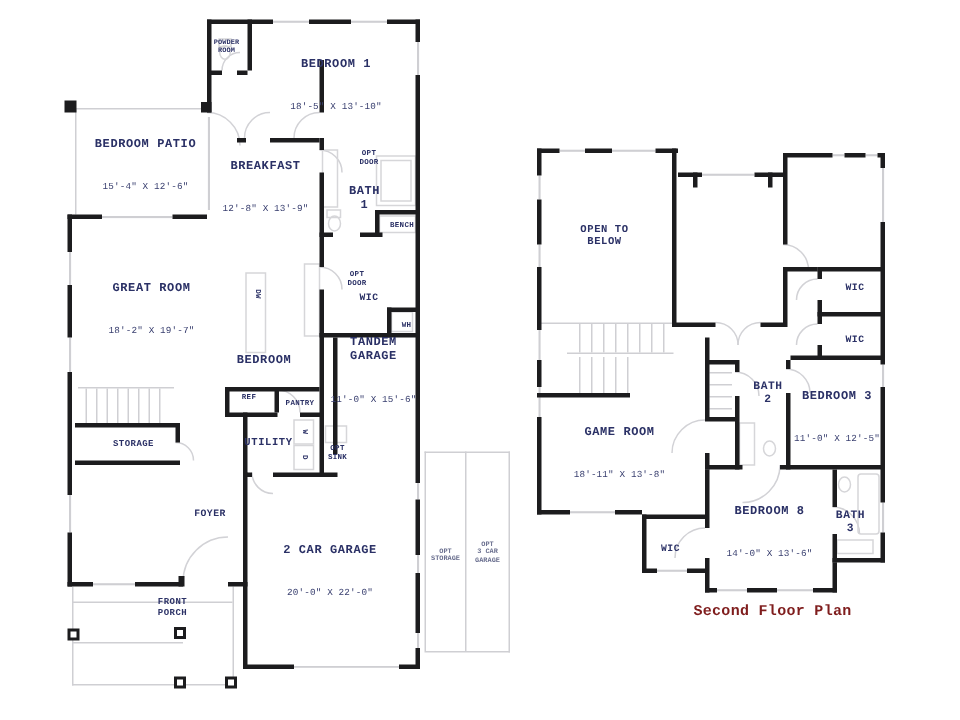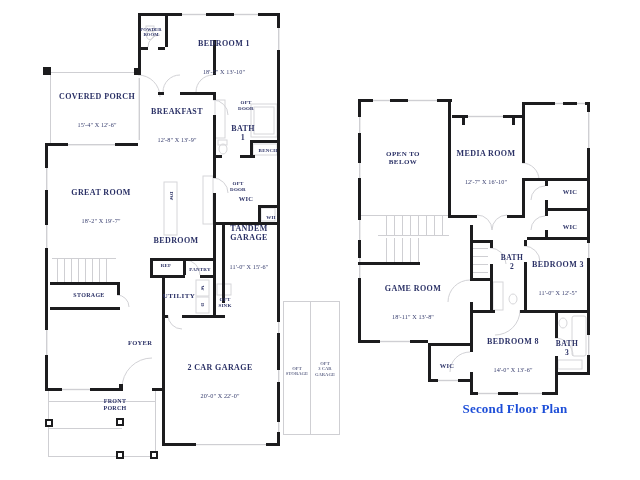--- a/index.html
+++ b/index.html
@@ -1,30 +1,30 @@
 <!DOCTYPE html>
 <html><head>
 <meta charset="utf-8">
 <style>
   html,body { margin:0; padding:0; background:#ffffff; }
   #stage {
     position:relative; width:640px; height:480px; background:#ffffff;
-    font-family:Liberation Serif, serif; overflow:hidden;
+    font-family:Liberation Mono, monospace; overflow:hidden;
   }
   #walls { position:absolute; left:0; top:0; }
   .lb { position:absolute; transform:translate(-50%,-50%); color:#2b3166;
         text-align:center; white-space:pre-line; line-height:1.18; }
   .nm { font-weight:700; font-size:8px; letter-spacing:.4px; color:#2b3166; white-space:pre-line; }
   .dm { font-weight:400; font-size:6.2px; letter-spacing:.1px; margin-top:1px; color:#3a4070; }
   .sm  { font-weight:700; font-size:5px;  letter-spacing:.2px; }
   .sm2 { font-weight:700; font-size:6.5px; letter-spacing:.3px; }
   .tn  { font-weight:700; font-size:4.6px; letter-spacing:.1px; }
   .gy  { color:#6a6f8f; font-weight:700; font-size:4.6px; }
   .v { transform:translate(-50%,-50%) rotate(90deg); }
-  .title { font-weight:700; font-size:13px; letter-spacing:.2px; color:#1d4ed8; }
+  .title { font-weight:700; font-size:10px; letter-spacing:.2px; color:#7f1d1d;text-align:right; }
 </style>
 </head>
 <body>
 
 <div id="stage">
 
   <svg id="walls" width="640" height="480" viewBox="0 0 640 480">
 
     <g fill="#cfcfd3">
 
@@ -281,21 +281,21 @@
 
   <div class="lb tn" style="left:151px;top:32px">POWDER
 ROOM</div>
 
   <div class="lb" style="left:224px;top:57px">
     <div class="nm">BEDROOM 1</div>
     <div class="dm">18'-5" X 13'-10"</div>
   </div>
 
   <div class="lb" style="left:97px;top:110px">
-    <div class="nm">COVERED PORCH</div>
+    <div class="nm">BEDROOM PATIO</div>
     <div class="dm">15'-4" X 12'-6"</div>
   </div>
 
   <div class="lb" style="left:177px;top:125px">
     <div class="nm">BREAKFAST</div>
     <div class="dm">12'-8" X 13'-9"</div>
   </div>
 
   <div class="lb sm" style="left:246px;top:106px">OPT
 DOOR</div>
@@ -343,24 +343,20 @@
   <div class="lb gy" style="left:297px;top:371px">OPT
 STORAGE</div>
   <div class="lb gy" style="left:325px;top:369px">OPT
 3 CAR
 GARAGE</div>
 
 
   <div class="lb nm" style="left:403px;top:158px; font-size:7px">OPEN TO
 BELOW</div>
 
-  <div class="lb" style="left:486px;top:167px">
-    <div class="nm">MEDIA ROOM</div>
-    <div class="dm">12'-7" X 16'-10"</div>
-  </div>
 
 
   <div class="lb sm2" style="left:570px;top:192px">WIC</div>
   <div class="lb sm2" style="left:570px;top:227px">WIC</div>
 
   <div class="lb" style="left:413px;top:302px">
     <div class="nm">GAME ROOM</div>
     <div class="dm">18'-11" X 13'-8"</div>
   </div>
 

